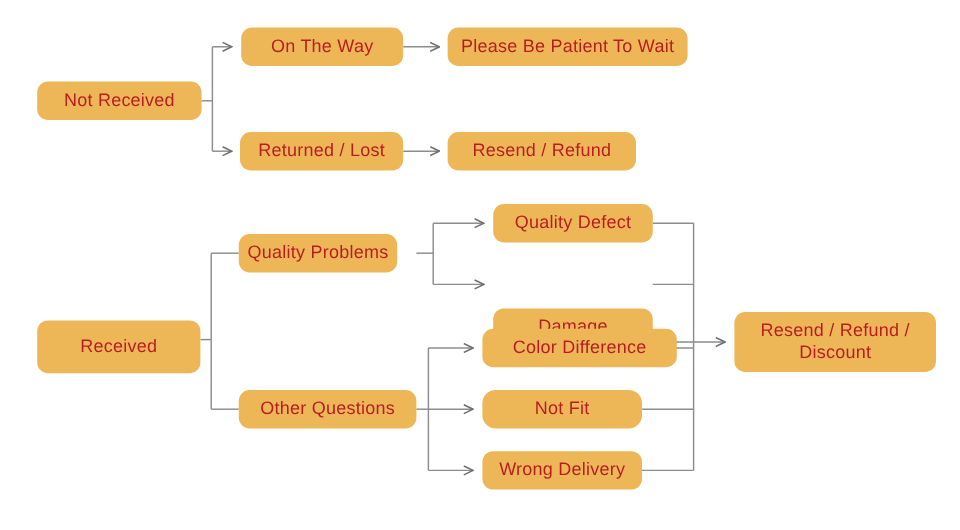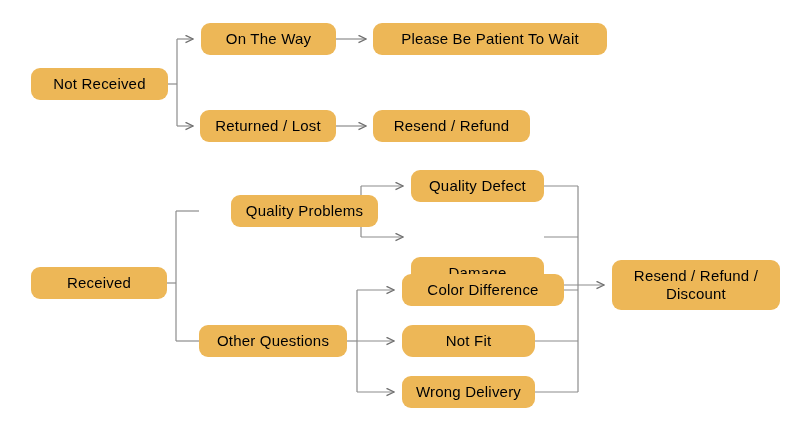--- a/index.html
+++ b/index.html
@@ -11,21 +11,21 @@
     position: relative;
     width: 800px;
     height: 442px;
     background: #ffffff;
     overflow: hidden;
     font-family: "Liberation Sans", sans-serif;
   }
   .node {
     position: absolute;
     background: #edb757;
-    color: #000000;
+    color: #b91c1c;
     border-radius: 9px;
     display: flex;
     align-items: center;
     justify-content: center;
     text-align: center;
     font-size: 15px;
     font-weight: 400;
     line-height: 1.22;
     letter-spacing: 0.2px;
     box-sizing: border-box;
@@ -87,25 +87,25 @@
       <path d="M535,341 L578,341"></path>
       <path d="M535,392 L578,392"></path>
       <path d="M578,186 L578,392"></path>
       <path d="M545,285 L604,285" marker-end="url(#arrowhead)"></path>
 
     </g>
   </svg>
 
   <div class="node" style="left:31px;  top:68px;  width:137px; height:32px;">Not Received</div>
   <div class="node" style="left:201px; top:23px;  width:135px; height:32px;">On The Way</div>
-  <div class="node" style="left:373px; top:23px;  width:234px; height:32px;">Please Be Patient To Wait</div>
+  <div class="node" style="left:373px; top:23px;  width:200px; height:32px;">Please Be Patient To Wait</div>
   <div class="node" style="left:200px; top:110px; width:136px; height:32px;">Returned / Lost</div>
   <div class="node" style="left:373px; top:110px; width:157px; height:32px;">Resend / Refund</div>
-  <div class="node" style="left:31px;  top:267px; width:136px; height:32px;">Received</div>
-  <div class="node" style="left:199px; top:195px; width:147px; height:32px;margin-left:32px;">Quality Problems</div>
+  <div class="node" style="left:31px;  top:267px; width:136px; height:44px;">Received</div>
+  <div class="node" style="left:199px; top:195px; width:132px; height:32px;">Quality Problems</div>
   <div class="node" style="left:199px; top:325px; width:148px; height:32px;">Other Questions</div>
   <div class="node" style="left:411px; top:170px; width:133px; height:32px;">Quality Defect</div>
   <div class="node" style="left:411px; top:221px; width:133px; height:32px;margin-top:36px;">Damage</div>
   <div class="node" style="left:402px; top:274px; width:162px; height:32px;">Color Difference</div>
   <div class="node" style="left:402px; top:325px; width:133px; height:32px;border-radius:11px;">Not Fit</div>
   <div class="node" style="left:402px; top:376px; width:133px; height:32px;">Wrong Delivery</div>
   <div class="node" style="left:612px; top:260px; width:168px; height:50px;">Resend / Refund / Discount</div>
 
 </div>
 

